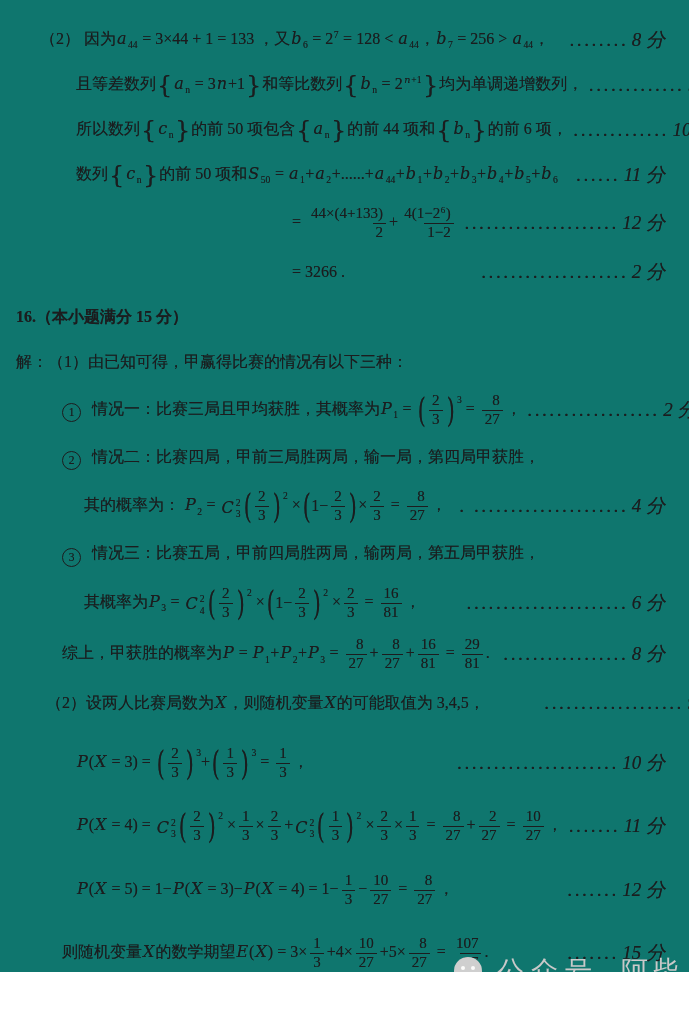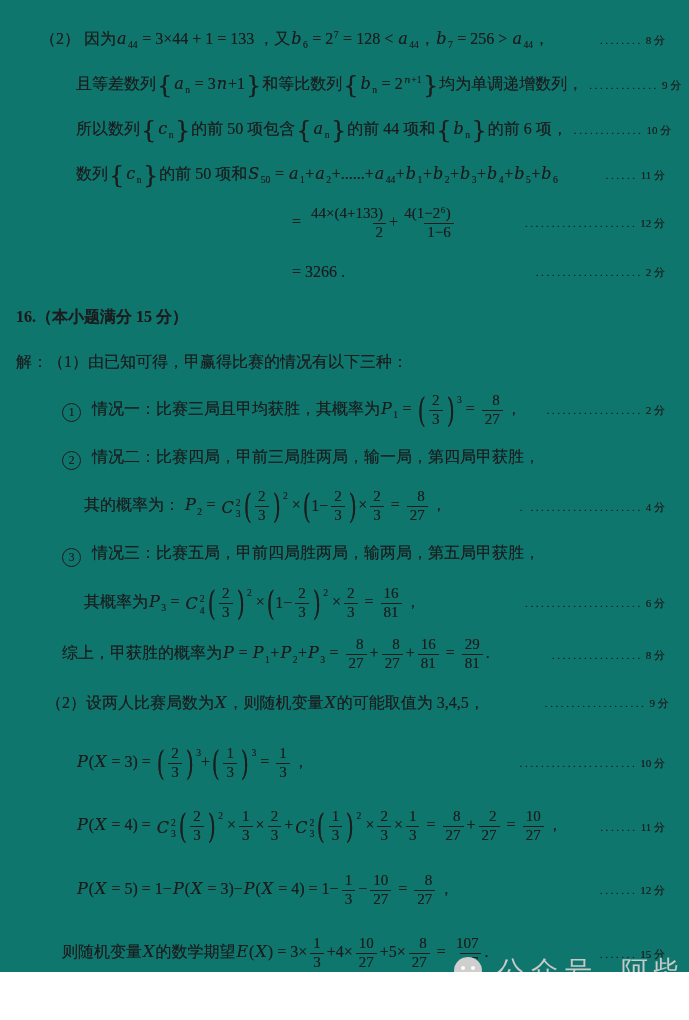--- a/index.html
+++ b/index.html
@@ -23,21 +23,21 @@
     align-items:center;
     padding-right:24px;
     margin-bottom:15px;
     min-height:30px;
     font-size:16px;
     line-height:1.3;
     text-shadow:0 0 0.4px rgba(20,20,20,.55);
   }
   .line .body{flex:0 1 auto;white-space:nowrap;}
   .line .fill{flex:1 0 6px;}
-  .line .tail{white-space:nowrap;flex:0 0 auto;font-size:11px;}
+  .line .tail{white-space:nowrap;flex:0 0 auto;font-size:19px;font-style:italic;}
   .line .dots{letter-spacing:2.6px;}
   .line .score{margin-left:3px;}
   .bold{font-weight:700;}
   .gap{margin-top:10px;}
   .roomy{margin-bottom:27px;}
   
   .ind-a{padding-left:16px;}
   .ind-b{padding-left:40px;}
   .ind-c{padding-left:46px;gap:27px;}
   .ind-d{padding-left:62px;}
@@ -133,21 +133,21 @@
           </span>的前 50 项和<span class="it">S</span><span class="ssub">50</span> = <span class="it">a</span><span class="ssub">1</span>+<span class="it">a</span><span class="ssub">2</span>+......+<span class="it">a</span><span class="ssub">44</span>+<span class="it">b</span><span class="ssub">1</span>+<span class="it">b</span><span class="ssub">2</span>+<span class="it">b</span><span class="ssub">3</span>+<span class="it">b</span><span class="ssub">4</span>+<span class="it">b</span><span class="ssub">5</span>+<span class="it">b</span><span class="ssub">6</span></span>
         <span class="fill"></span>
         <span class="tail"><span class="dots">......</span><span class="score">11 分</span></span>
       </div>
       <div class="line ind-g">
         <span class="body">= <span class="frac">
             <span class="num">44×(4+133)</span>
             <span class="den">2</span>
           </span>+<span class="frac">
             <span class="num">4(1−2<span class="ssup">6</span>)</span>
-            <span class="den">1−6</span>
+            <span class="den">1−2</span>
           </span></span>
         <span class="fill"></span>
         <span class="tail"><span class="dots">.....................</span><span class="score">12 分</span></span>
       </div>
       <div class="line ind-g">
         <span class="body">= 3266 .</span>
         <span class="fill"></span>
         <span class="tail"><span class="dots">....................</span><span class="score">2 分</span></span>
       </div>
       <div class="line ind-a bold gap">

